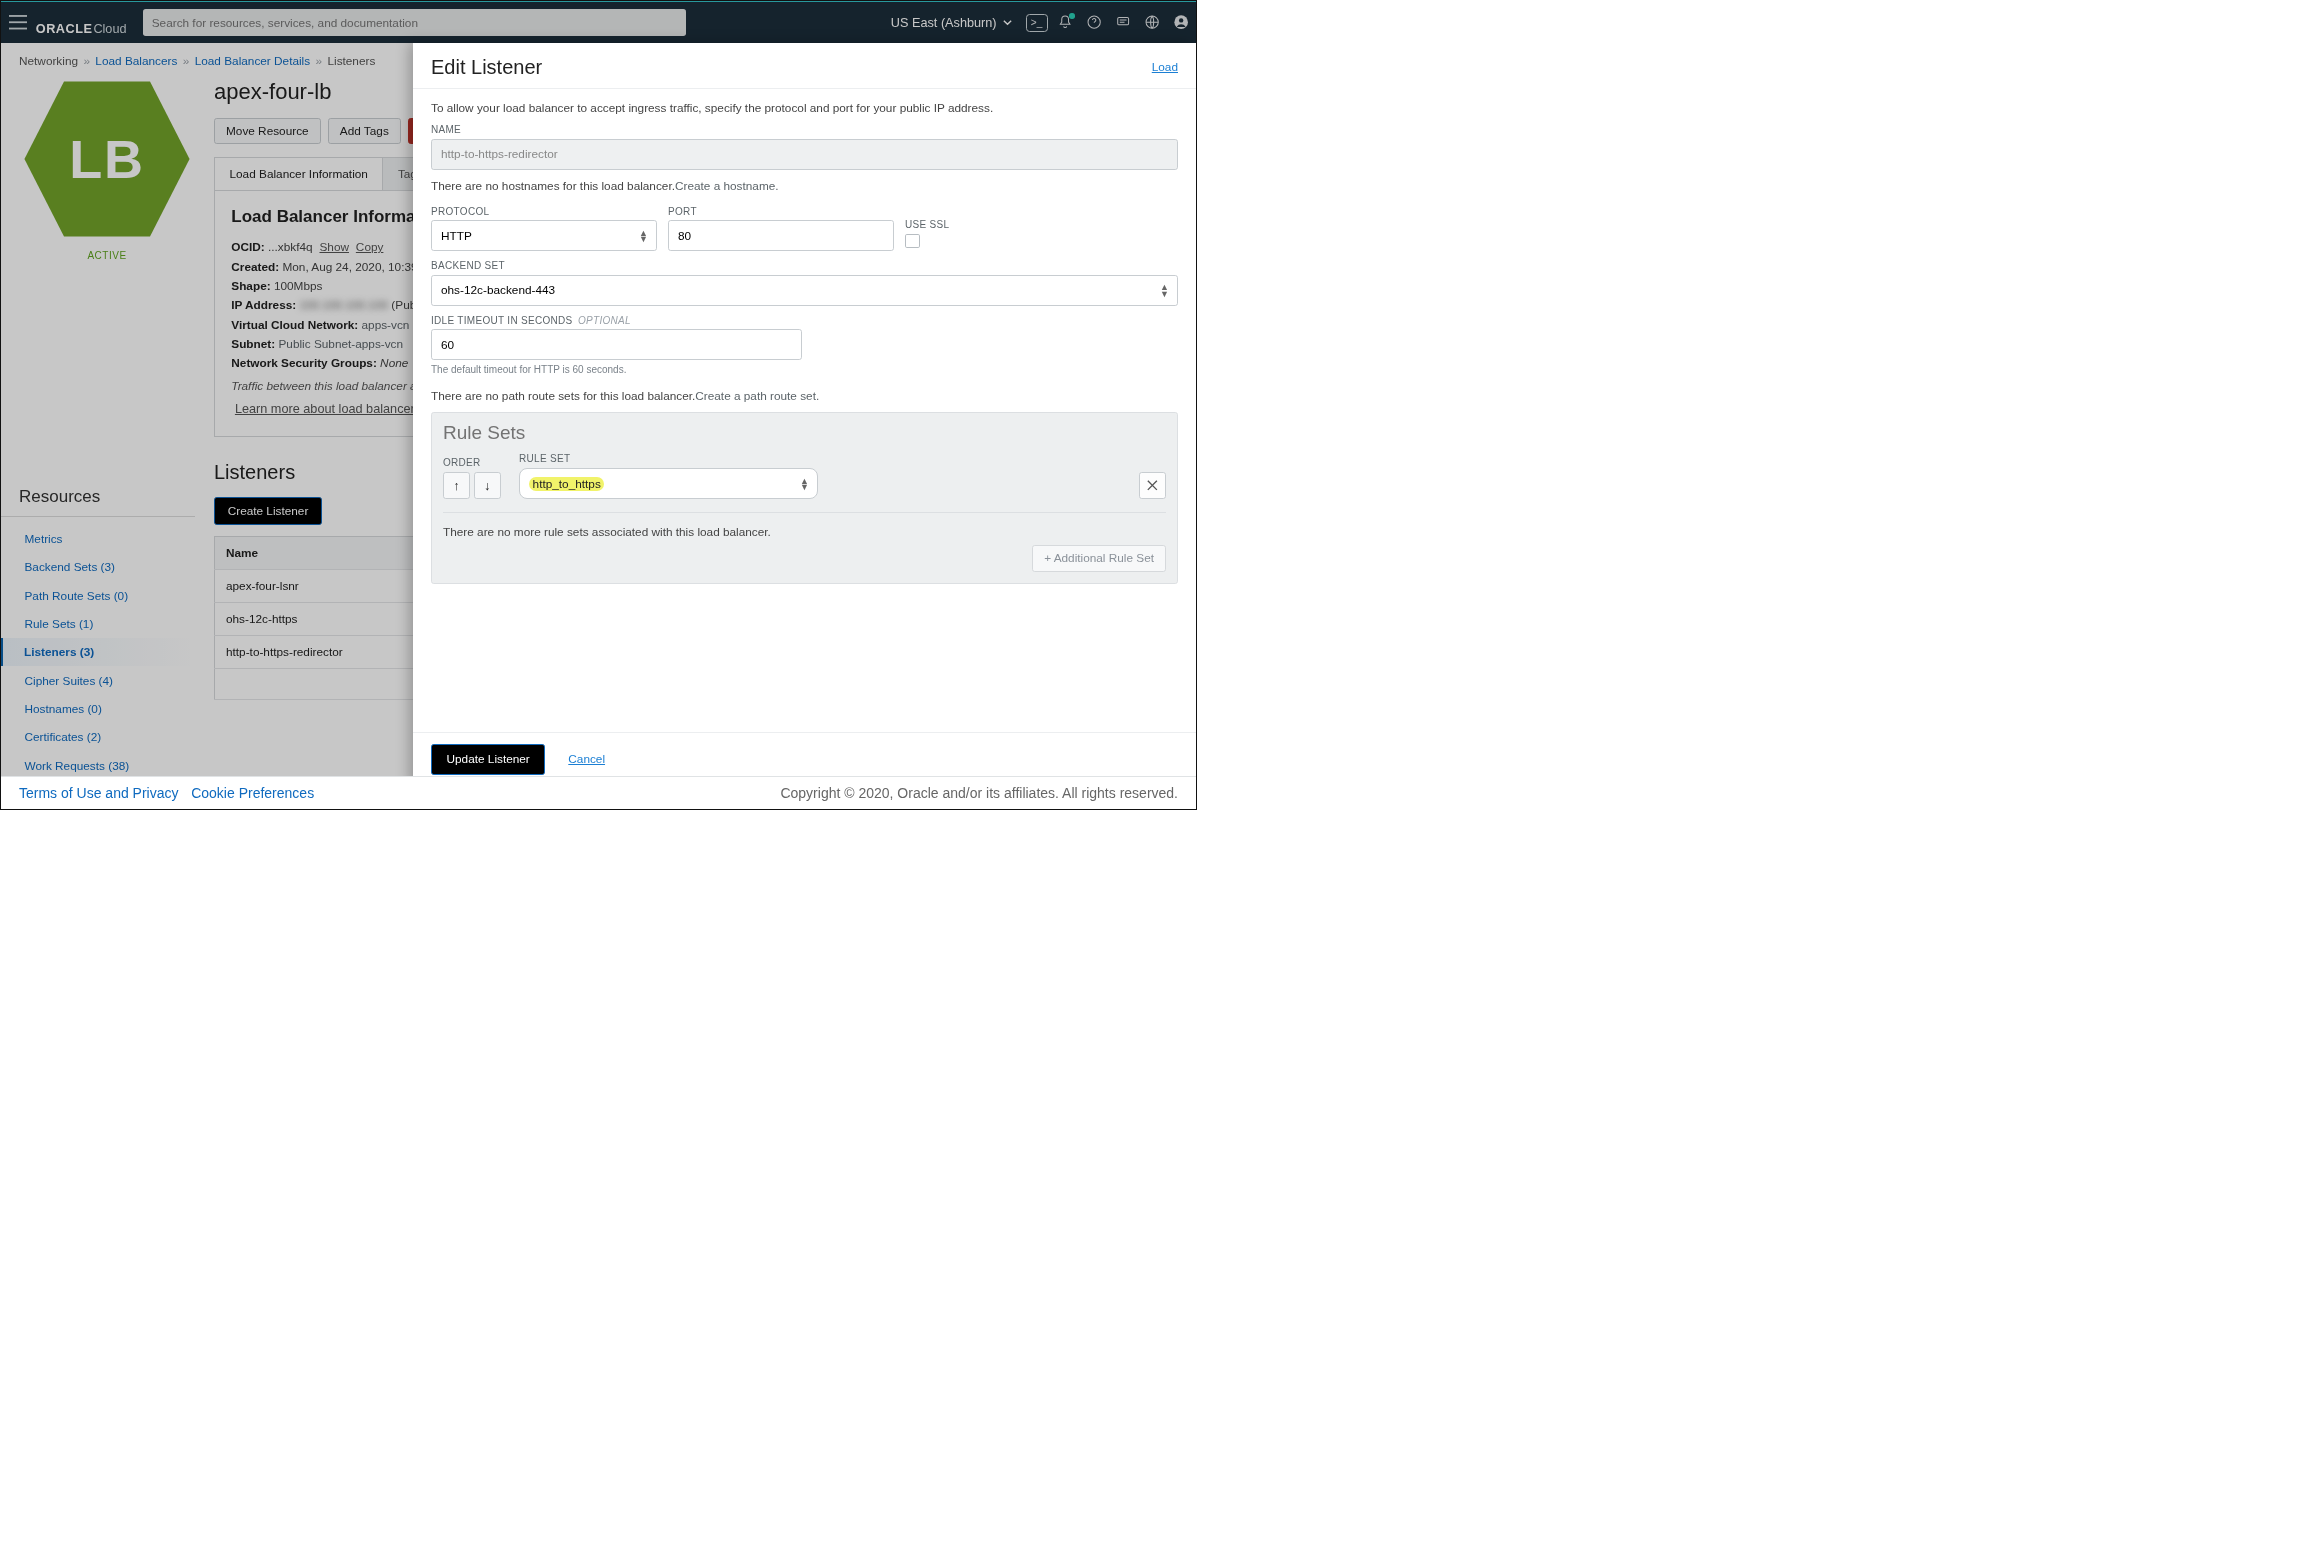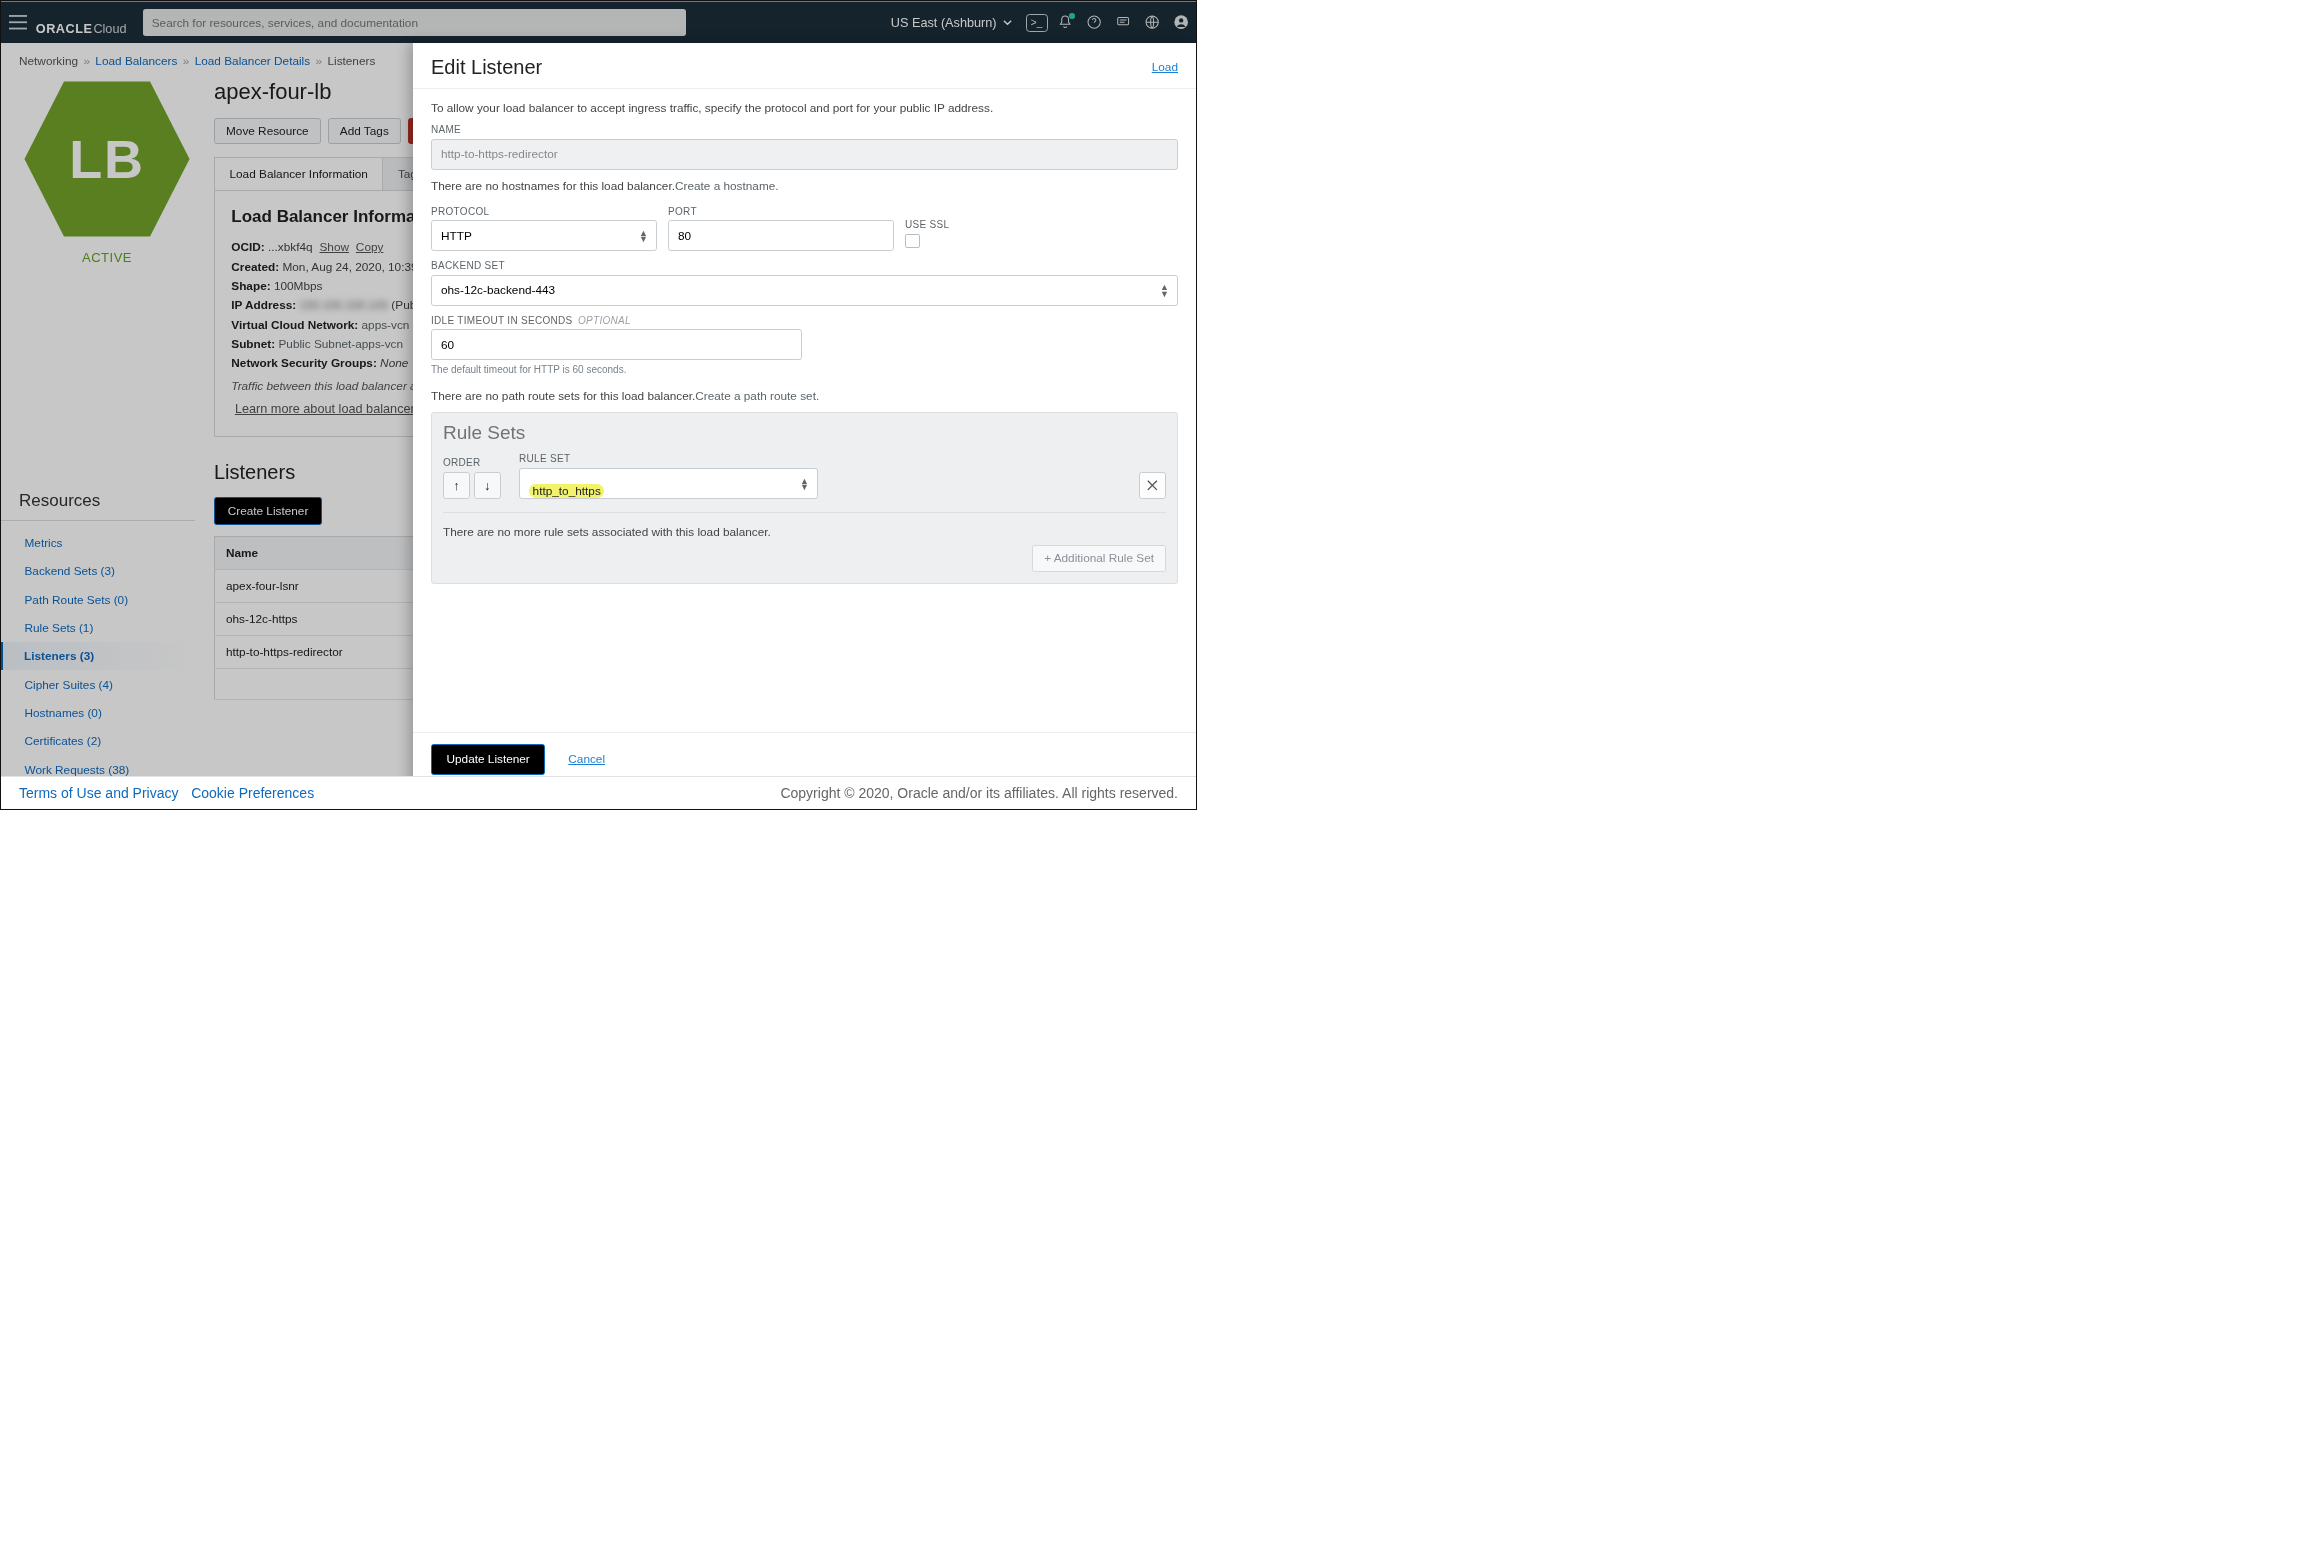--- a/index.html
+++ b/index.html
@@ -26,21 +26,21 @@
   
   .crumbs{padding:11px 18px;color:#555;font-size:11.8px;display:flex;gap:5.4px;flex-wrap:wrap;}
   .crumbs a{color:#0f6abf;text-decoration:none;}
   .crumbs .sep{color:#9aa1a8;}
   
   .left{position:absolute;left:0;top:72px;width:194px;padding:0 0 0 18px;}
   .hex-wrap{display:flex;flex-direction:column;align-items:center;}
   .hex{position:relative;width:172px;height:172px;display:flex;align-items:center;justify-content:center;}
   .hex svg{position:absolute;inset:0;}
   .hex .lbtxt{position:relative;color:#fff;font-weight:700;font-size:54px;letter-spacing:1.8px;}
-  .status-active{color:#61a420;font-size:13px;letter-spacing:0.5px;margin-top:5.4px;}
+  .status-active{color:#61a420;font-size:10px;letter-spacing:0.5px;margin-top:5.4px;}
   .res-title{margin-top:226px;font-size:17px;color:#333;margin-bottom:9px;}
   .resources{border-top:0.9px solid #ddd;margin-left:-18px;padding-top:7.2px;}
   .resources .item{display:block;padding:7.2px 0 7.2px 23.5px;color:#0f6abf;font-size:11.8px;text-decoration:none;cursor:pointer;}
   .resources .item.active{font-weight:700;border-left:2.7px solid #0a63ae;padding-left:21px;background:linear-gradient(to right,rgba(15,106,191,.07),transparent);}
   
   .main{position:absolute;left:213px;right:18px;top:78px;}
   .h1{font-size:22px;color:#222;margin-bottom:12.7px;}
   .btns{display:flex;gap:7.2px;margin-bottom:12.7px;}
   .btn{border:0.9px solid #c8cdd1;background:#f7f8f9;color:#222;border-radius:2.7px;padding:5.4px 11px;font-size:11.8px;cursor:pointer;}
   .btn.danger{background:#c1332a;color:#fff;border-color:#c1332a;}
@@ -319,21 +319,21 @@
             <div style="flex:0 0 65px;">
               <div class="flabel" style="margin-top:0">ORDER</div>
               <div style="display:flex;gap:3.6px;">
                 <div class="arrowbtn">↑</div>
                 <div class="arrowbtn">↓</div>
               </div>
             </div>
             <div class="rs-select">
               <div class="flabel" style="margin-top:0">RULE SET</div>
               <div class="select-wrap">
-                <div class="fcontrol" style="display:flex;align-items:flex-end;">
+                <div class="fcontrol" style="display:flex;align-items:center;border-radius:8px;">
                   <span class="hl">http_to_https</span>
                 </div>
                 <span class="caret">▲<br>▼</span>
               </div>
             </div>
             <div style="flex:1"></div>
             <div class="xbtn">
               <svg width="12.7" height="12.7" viewBox="0 0 14 14">
                   <path d="M2 2l10 10M12 2L2 12" stroke="#555" stroke-width="1.5"></path>
                 </svg>

